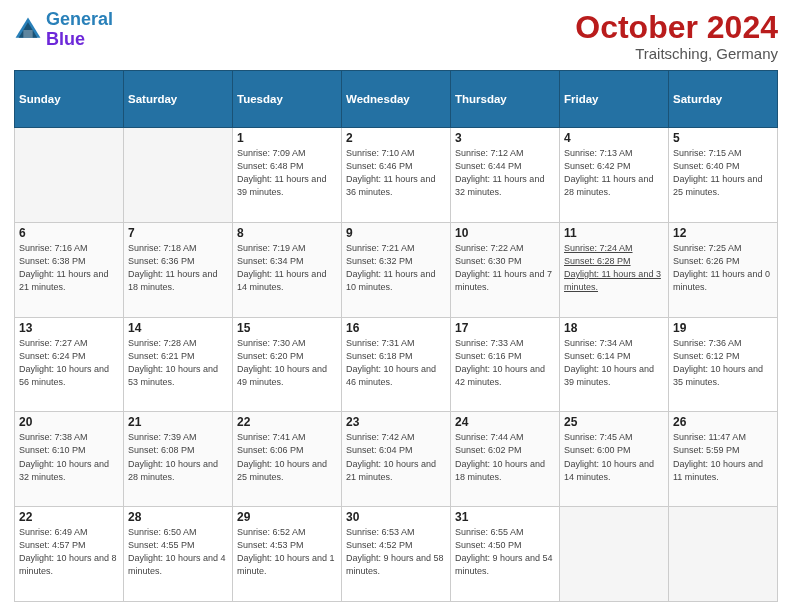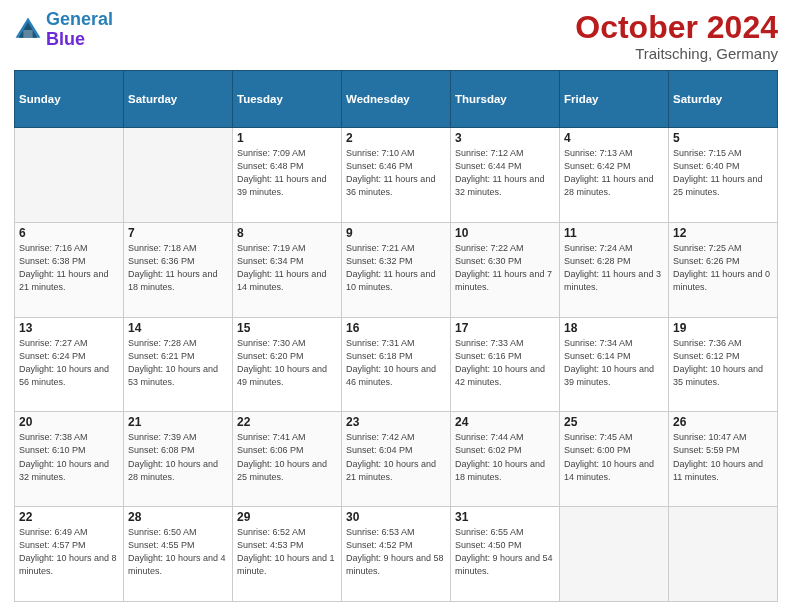--- a/index.html
+++ b/index.html
@@ -193,21 +193,21 @@
 Daylight: 11 hours and 10 minutes.</div>
           </td>
           <td>
             <span class="day-number">10</span>
             <div class="day-info" style="white-space: pre-line;">Sunrise: 7:22 AM
 Sunset: 6:30 PM
 Daylight: 11 hours and 7 minutes.</div>
           </td>
           <td>
             <span class="day-number">11</span>
-            <div class="day-info" style="white-space: pre-line;">Sunrise: 7:24 AM
+            <div class="day-info" style="white-space: pre-line; text-decoration: underline;">Sunrise: 7:24 AM
 Sunset: 6:28 PM
 Daylight: 11 hours and 3 minutes.</div>
           </td>
           <td>
             <span class="day-number">12</span>
             <div class="day-info" style="white-space: pre-line;">Sunrise: 7:25 AM
 Sunset: 6:26 PM
 Daylight: 11 hours and 0 minutes.</div>
           </td>
         </tr>
@@ -287,21 +287,21 @@
 Daylight: 10 hours and 18 minutes.</div>
           </td>
           <td>
             <span class="day-number">25</span>
             <div class="day-info" style="white-space: pre-line;">Sunrise: 7:45 AM
 Sunset: 6:00 PM
 Daylight: 10 hours and 14 minutes.</div>
           </td>
           <td>
             <span class="day-number">26</span>
-            <div class="day-info" style="white-space: pre-line;">Sunrise: 10:47 AM
+            <div class="day-info" style="white-space: pre-line;">Sunrise: 11:47 AM
 Sunset: 5:59 PM
 Daylight: 10 hours and 11 minutes.</div>
           </td>
         </tr>
         <tr>
           <td>
             <span class="day-number">22</span>
             <div class="day-info" style="white-space: pre-line;">Sunrise: 6:49 AM
 Sunset: 4:57 PM
 Daylight: 10 hours and 8 minutes.</div>

